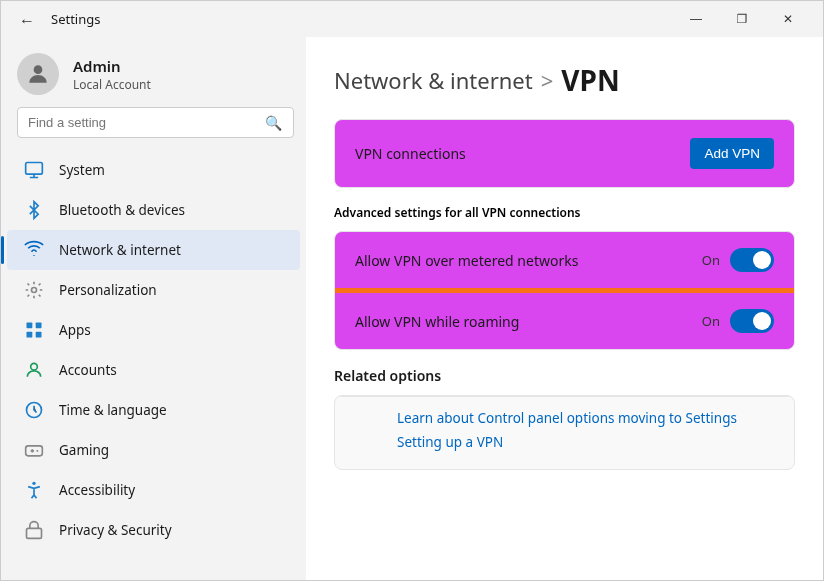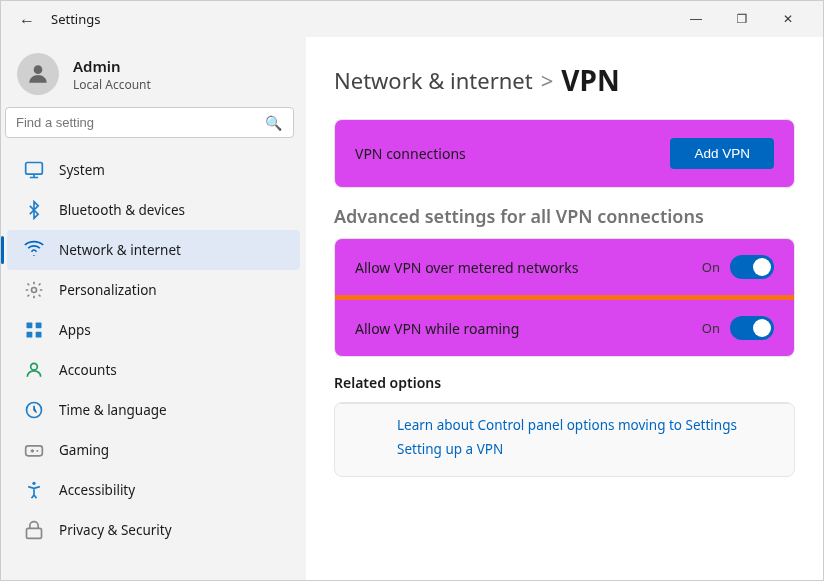--- a/index.html
+++ b/index.html
@@ -87,21 +87,21 @@
     .user-info .user-name {
       font-size: 15px;
       font-weight: 600;
       color: #1a1a1a;
     }
     .user-info .user-type {
       font-size: 12px;
       color: #555;
     }
     .search-container {
-      padding: 0 12px 12px 4px;
+      padding: 0 12px 12px 16px;
     }
     .search-box {
       display: flex;
       align-items: center;
       background: #fff;
       border: 1px solid #ccc;
       border-radius: 4px;
       padding: 5px 10px;
       gap: 8px;
       width: 100%;
@@ -191,29 +191,29 @@
     }
     .vpn-connections-label {
       font-size: 14px;
       color: #1a1a1a;
     }
     .add-vpn-btn {
       background: #0067c0;
       color: #fff;
       border: none;
       border-radius: 4px;
-      padding: 8px 24px;
+      padding: 8px 14px;
       font-size: 13.5px;
       cursor: pointer;
       font-weight: 500;
     }
     .section-title {
-      font-size: 18px;
+      font-size: 12px;
       font-weight: 600;
-      color: #737373;
+      color: #000000;
       margin-bottom: 10px;
       margin-top: 4px;
     }
     .setting-row {
       display: flex;
       align-items: center;
       justify-content: space-between;
       padding: 16px 20px;
     }
     .setting-row + .setting-row {

